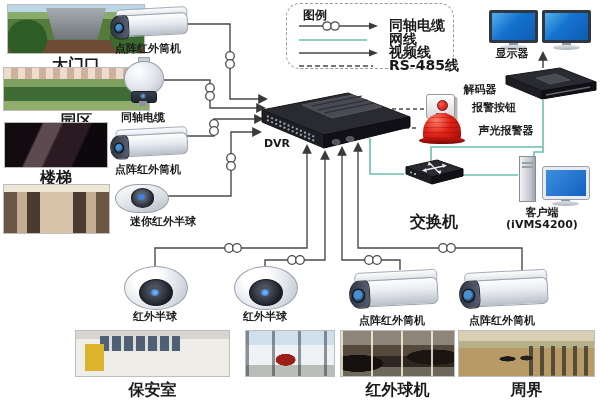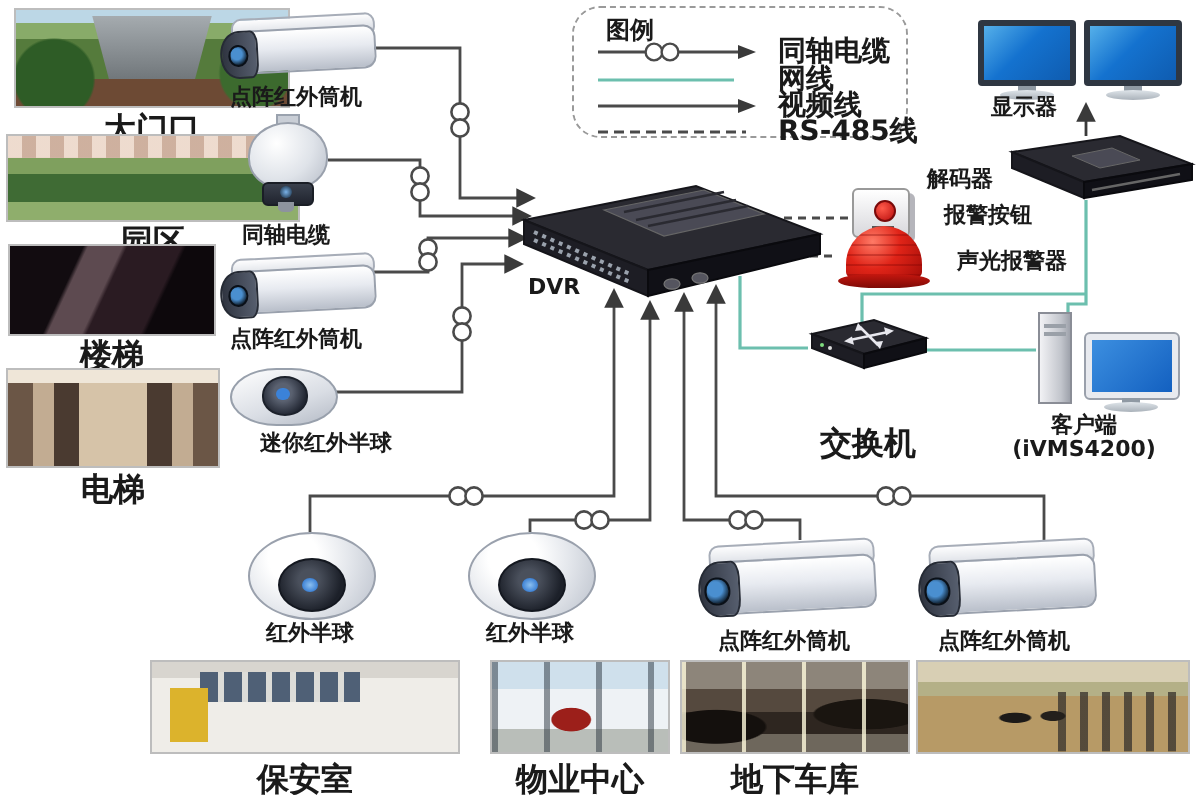--- a/index.html
+++ b/index.html
@@ -216,21 +216,20 @@
   <div class="photo p-gate" style="left:7px;top:4px;width:138px;height:50px;"></div>
   <div class="lbl lbl12" style="left:7px;top:56px;width:138px;">大门口</div>
 
   <div class="photo p-campus" style="left:3px;top:67px;width:147px;height:44px;"></div>
   <div class="lbl lbl12" style="left:3px;top:112px;width:147px;">园区</div>
 
   <div class="photo p-stairs" style="left:4px;top:122px;width:104px;height:46px;"></div>
   <div class="lbl lbl12" style="left:4px;top:169px;width:104px;">楼梯</div>
 
   <div class="photo p-elevator" style="left:3px;top:184px;width:107px;height:50px;"></div>
-  <div class="lbl lbl12" style="left:3px;top:236px;width:107px;">电梯</div>
 
   <div class="bullet-cam" style="left:108px;top:7px;width:80px;height:34px;">
     <div class="bc-hood"></div>
     <div class="bc-body"></div>
     <div class="bc-front"></div>
     <div class="bc-lens"></div>
   </div>
   <div class="lbl lbl11" style="left:103px;top:43px;width:90px;">点阵红外筒机</div>
 
   <div class="ptz-cam" style="left:121px;top:57px;width:44px;height:52px;">
@@ -362,20 +361,20 @@
     <div class="bc-body"></div>
     <div class="bc-front"></div>
     <div class="bc-lens"></div>
   </div>
   <div class="lbl lbl11" style="left:458px;top:315px;width:88px;">点阵红外筒机</div>
 
   <div class="photo p-security" style="left:75px;top:330px;width:155px;height:47px;"></div>
   <div class="lbl lbl12" style="left:75px;top:381px;width:155px;">保安室</div>
 
   <div class="photo p-property" style="left:245px;top:330px;width:90px;height:47px;"></div>
-  <div class="lbl lbl12" style="left:245px;top:381px;width:90px;">物业中心</div>
 
   <div class="photo p-garage" style="left:340px;top:330px;width:115px;height:47px;"></div>
-  <div class="lbl lbl12" style="left:340px;top:381px;width:115px;">地下车库</div>
+  <div class="lbl lbl12" style="left:340px;top:381px;width:115px;">红外球机</div>
 
   <div class="photo p-perimeter" style="left:458px;top:330px;width:137px;height:47px;"></div>
+  <div class="lbl lbl12" style="left:458px;top:381px;width:137px;">周界</div>
 
 </div>
 
 </body></html>

